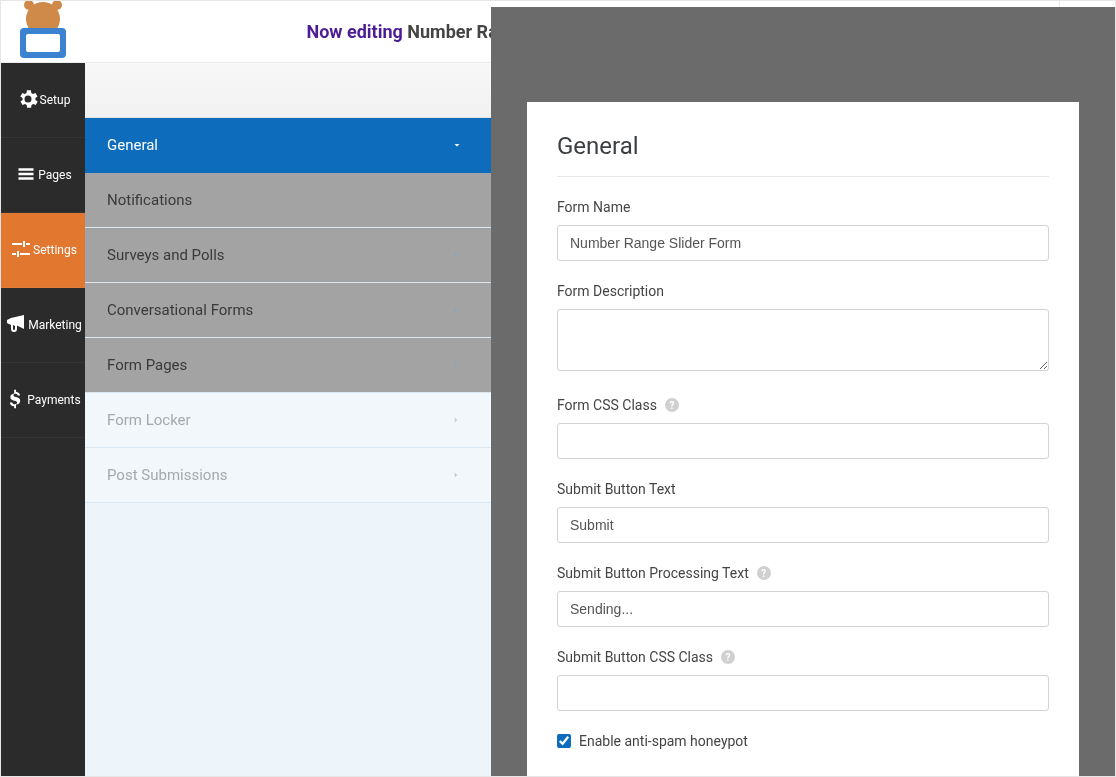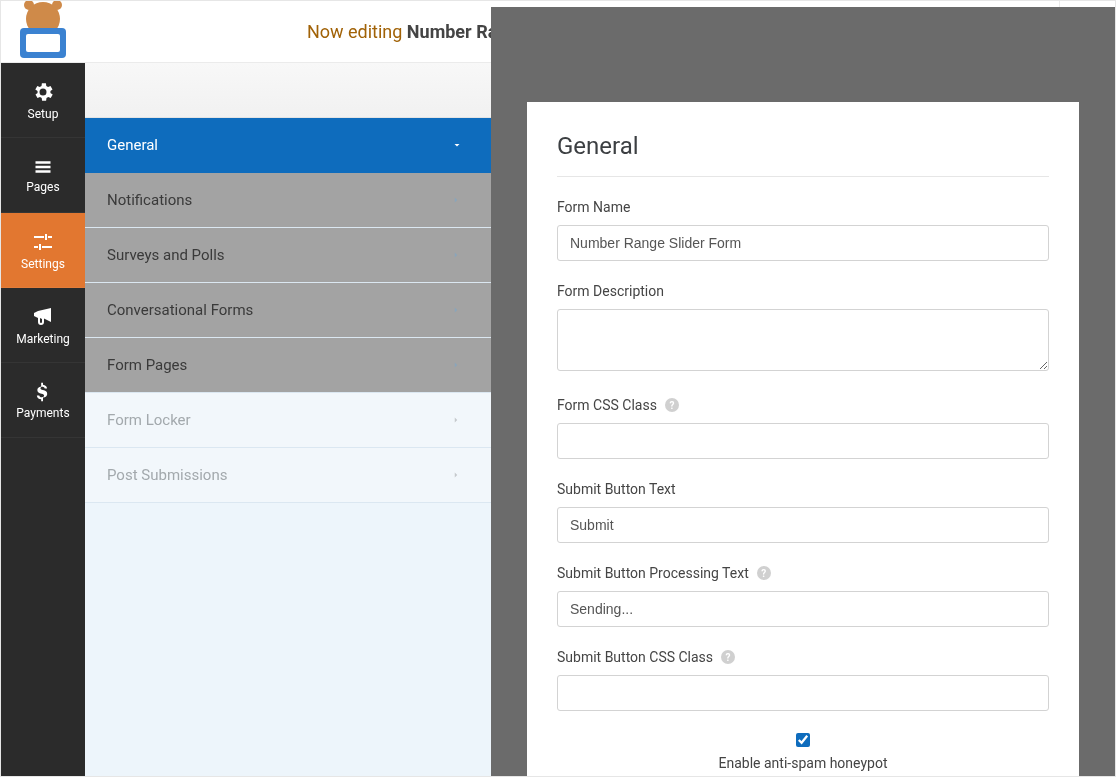--- a/index.html
+++ b/index.html
@@ -52,21 +52,21 @@
   }
   .logo-clip::before{
     content:""; position:absolute; top:6px; left:6px; right:6px; bottom:6px; background:#fff; border-radius:2px;
   }
   .title-wrap {
     flex: 1;
     text-align: center;
     font-size: 18px;
     color:#444;
   }
-  .title-wrap .editing { font-weight: 400; color:#a16207;}
+  .title-wrap .editing { font-weight: 700; color:#4c1d95;}
   .title-wrap .formname { font-weight: 700; }
   .btn-embed {
     height: 38px;
     padding: 0 16px 0 12px;
     border: 1px solid #ccc;
     border-radius: 4px;
     background: #fafafa;
     color:#555;
     font-size: 14px;
     font-weight: 600;
@@ -111,21 +111,21 @@
     width: 84px;
     background: #2b2b2b;
     display: flex;
     flex-direction: column;
   }
   .leftnav .navitem {
     height: 75px;
     color: #fff;
     font-size: 12px;
     display: flex;
-    flex-direction: column;
+    flex-direction: row;
     align-items: center;
     justify-content: center;
     cursor: pointer;
     border-bottom: 1px solid rgba(255,255,255,0.05);
   }
   .leftnav .navitem.active {
     background: #e27730;
   }
   .leftnav .navitem svg { fill: #fff; }
 
@@ -424,21 +424,21 @@
       </div>
 
       <div class="field-row">
         <div class="field-label">
           <span>Submit Button CSS Class</span>
           <span class="help-dot">?</span>
         </div>
         <input class="text-input" type="text" value="" style="">
       </div>
 
-      <div class="chk-row" style="margin-top:4px;flex-direction:column;">
+      <div class="chk-row" style="margin-top:4px;">
         <input type="checkbox" checked="" style="">
         <span>Enable anti-spam honeypot</span>
       </div>
 
     </div>
   </div>
 
 </div>
 
 </body></html>

